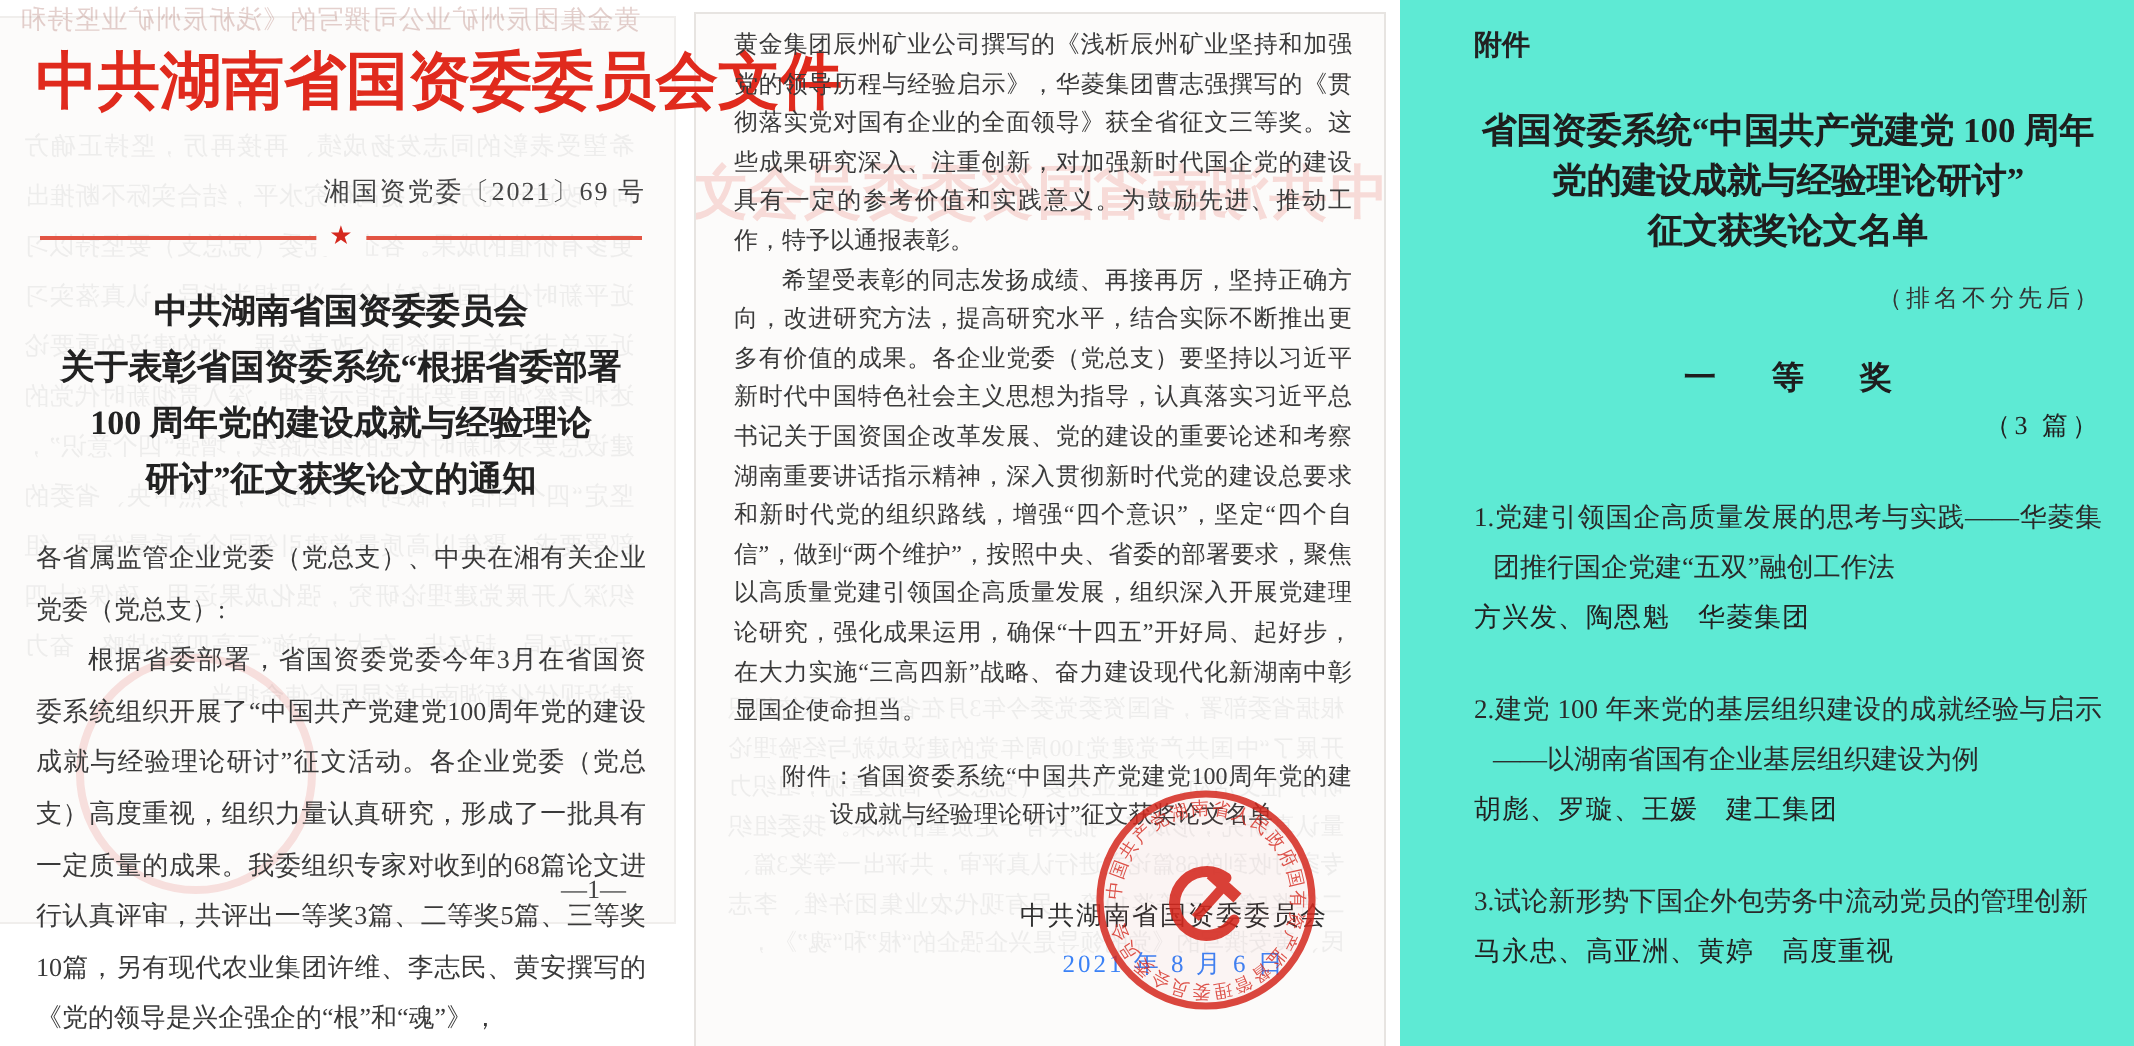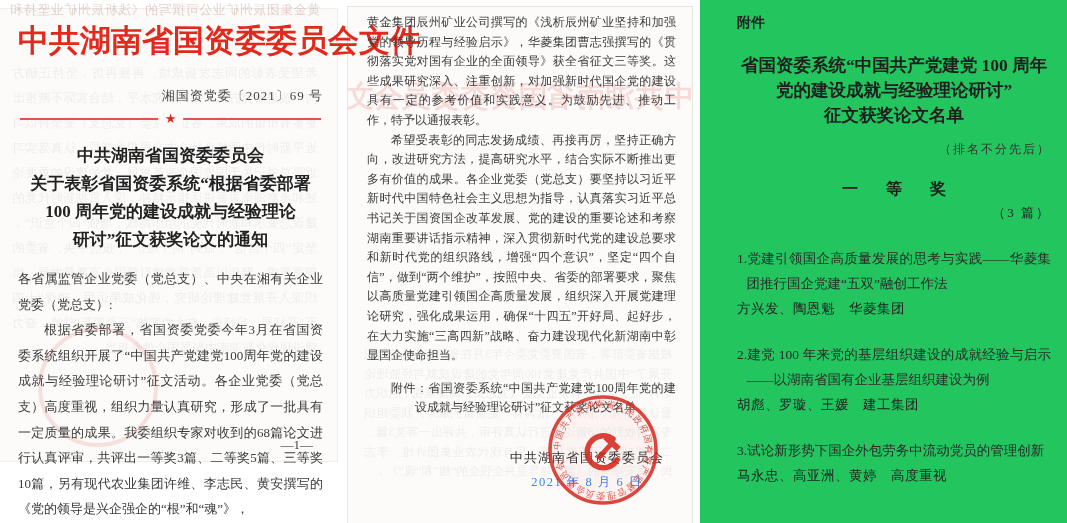--- a/index.html
+++ b/index.html
@@ -47,21 +47,21 @@
   #page2{left:347px;top:6px;width:344px;height:517px;border:1px solid #e7e4e1;}
   #page2 .inner{position:relative;z-index:2;padding:6px 16px 0 19px;}
   .p2-body{font-size:12px;line-height:19.6px;text-align:justify;color:#3a3a3a;}
   .attachment-note{margin-top:13px;font-size:12px;line-height:19.6px;text-align:justify;
     color:#3a3a3a;padding-left:4em;text-indent:-2em;}
   .signature-block{position:absolute;right:28px;top:442px;text-align:center;z-index:2;}
   .signature{font-size:13px;color:#2e2e2e;letter-spacing:1px;}
   .sign-date{margin-top:7px;font-size:12.5px;color:#3b82f6;letter-spacing:1.5px;}
   .seal{position:absolute;left:196px;top:384px;z-index:3;pointer-events:none;}
   
-  #page3{left:700px;top:0;width:367px;height:523px;background:#22c55e;}
+  #page3{left:700px;top:0;width:367px;height:523px;background:#5eead4;}
   #page3 .inner{padding:14px 16px 0 37px;}
   .attach-label{font-size:14px;font-weight:bold;color:#222;}
   .p3-title{margin-top:21px;text-align:center;font-weight:bold;color:#1e1e1e;
     font-size:17.5px;line-height:25px;}
   .p3-subtitle{margin-top:13px;text-align:right;font-size:12px;color:#333;letter-spacing:2px;}
   .award-heading{margin-top:21px;text-align:center;font-size:16px;font-weight:bold;
     color:#1e1e1e;letter-spacing:12px;text-indent:12px;}
   .award-count{margin-top:4px;text-align:right;font-size:13px;color:#222;letter-spacing:2px;}
   .paper-list{margin-top:14px;}
   .paper-item{margin-top:24px;}

